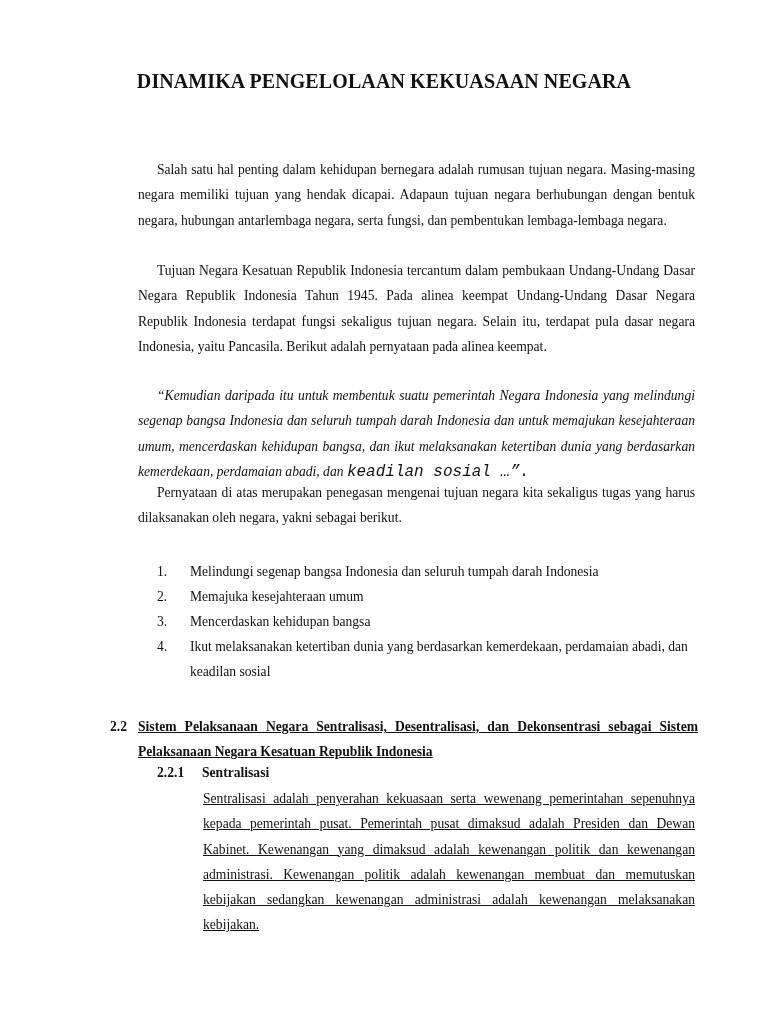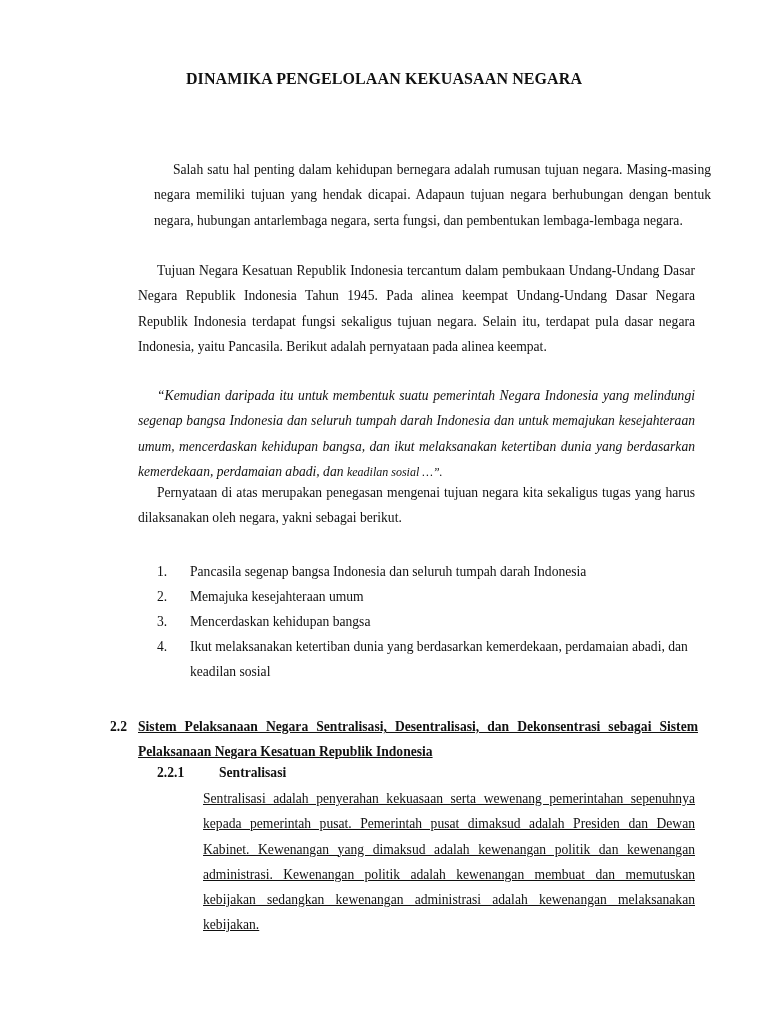--- a/index.html
+++ b/index.html
@@ -3,60 +3,60 @@
 <meta charset="utf-8">
 <style>
   html, body { margin: 0; padding: 0; background: #ffffff; }
   body {
     width: 768px; height: 1024px; overflow: hidden; position: relative;
     font-family: "Liberation Serif", serif; color: #111111;
   }
   .page { position: absolute; left: 0; top: 0; width: 768px; height: 1024px; background: #fff; }
   .title {
     position: absolute; left: 0; width: 768px; top: 70px; text-align: center;
-    font-weight: bold; font-size: 16px; letter-spacing: 0.1px;
+    font-weight: bold; font-size: 20px; letter-spacing: 0.1px;
   }
   .h2 { position: absolute; font-weight: bold; font-size: 13.6px; }
   .para {
     position: absolute; left: 138px; width: 557px;
     font-size: 13.6px; line-height: 25.3px; text-align: justify;
   }
   .para .indent { display: inline-block; width: 19px; }
   .italic { font-style: italic; }
-  .quote-tail { font-family: Liberation Serif, serif; font-size: 12px; font-style: italic; }
+  .quote-tail { font-family: Liberation Mono, monospace; font-size: 16px; font-style: italic; }
   .list-item { position: absolute; left: 157px; width: 540px; font-size: 13.6px; line-height: 25.3px; }
   .list-num { position: absolute; left: 0; top: 0; }
   .list-text { position: absolute; left: 33px; top: 0; width: 505px; }
   .h22 { left: 110px; top: 714px; width: 590px; line-height: 25.3px; }
   .h22 .num { position: absolute; left: 0; text-align: right; }
   .h22 .txt { position: absolute; left: 28px; width: 560px; text-align: justify; text-align-last: left; text-decoration: underline; }
   .h221 { left: 157px; top: 765px; }
   .h221 .num { position: absolute; left: 0; text-align: center; }
-  .h221 .txt { position: absolute; left: 62px; white-space: nowrap; text-align: center; }
+  .h221 .txt { position: absolute; left: 45px; white-space: nowrap; text-align: center; }
   .para2 { left: 203px; width: 492px; text-decoration: underline; }
 </style>
 </head>
 <body>
 
 <div class="page">
 
   <div class="title">DINAMIKA PENGELOLAAN KEKUASAAN NEGARA</div>
 
 
-  <div class="para" style="top:157px;margin-left:16px;"><span class="indent"></span><span>Salah satu hal penting dalam kehidupan bernegara adalah rumusan tujuan negara. Masing-masing negara memiliki tujuan yang hendak dicapai. Adapaun tujuan negara berhubungan dengan bentuk negara, hubungan antarlembaga negara, serta fungsi, dan pembentukan lembaga-lembaga negara.</span></div>
+  <div class="para" style="top:157px;"><span class="indent"></span><span>Salah satu hal penting dalam kehidupan bernegara adalah rumusan tujuan negara. Masing-masing negara memiliki tujuan yang hendak dicapai. Adapaun tujuan negara berhubungan dengan bentuk negara, hubungan antarlembaga negara, serta fungsi, dan pembentukan lembaga-lembaga negara.</span></div>
 
   <div class="para" style="top:258px;"><span class="indent"></span><span>Tujuan Negara Kesatuan Republik  Indonesia tercantum dalam pembukaan Undang-Undang Dasar Negara Republik Indonesia Tahun 1945. Pada alinea keempat Undang-Undang Dasar Negara Republik Indonesia terdapat fungsi sekaligus tujuan negara. Selain itu, terdapat pula dasar negara Indonesia, yaitu Pancasila. Berikut adalah pernyataan pada alinea keempat.</span></div>
 
   <div class="para italic" style="top:383px;"><span class="indent"></span><span>“Kemudian daripada itu untuk membentuk suatu pemerintah Negara Indonesia yang melindungi segenap bangsa Indonesia dan seluruh tumpah darah Indonesia dan untuk memajukan kesejahteraan umum, mencerdaskan kehidupan bangsa, dan ikut melaksanakan ketertiban dunia yang berdasarkan kemerdekaan, perdamaian abadi, dan</span> <span class="quote-tail">keadilan sosial …”.</span></div>
 
   <div class="para" style="top:480px;"><span class="indent"></span><span>Pernyataan di atas merupakan penegasan mengenai tujuan negara kita sekaligus tugas yang harus dilaksanakan oleh negara, yakni sebagai berikut.</span></div>
 
   <div class="list-item" style="top:559px;">
     <span class="list-num">1.</span>
-    <span class="list-text">Pancasila segenap bangsa Indonesia dan seluruh tumpah darah Indonesia</span>
+    <span class="list-text">Melindungi segenap bangsa Indonesia dan seluruh tumpah darah Indonesia</span>
   </div>
   <div class="list-item" style="top:584px;">
     <span class="list-num">2.</span>
     <span class="list-text">Memajuka kesejahteraan umum</span>
   </div>
   <div class="list-item" style="top:609px;">
     <span class="list-num">3.</span>
     <span class="list-text">Mencerdaskan kehidupan bangsa</span>
   </div>
   <div class="list-item" style="top:634px;">

